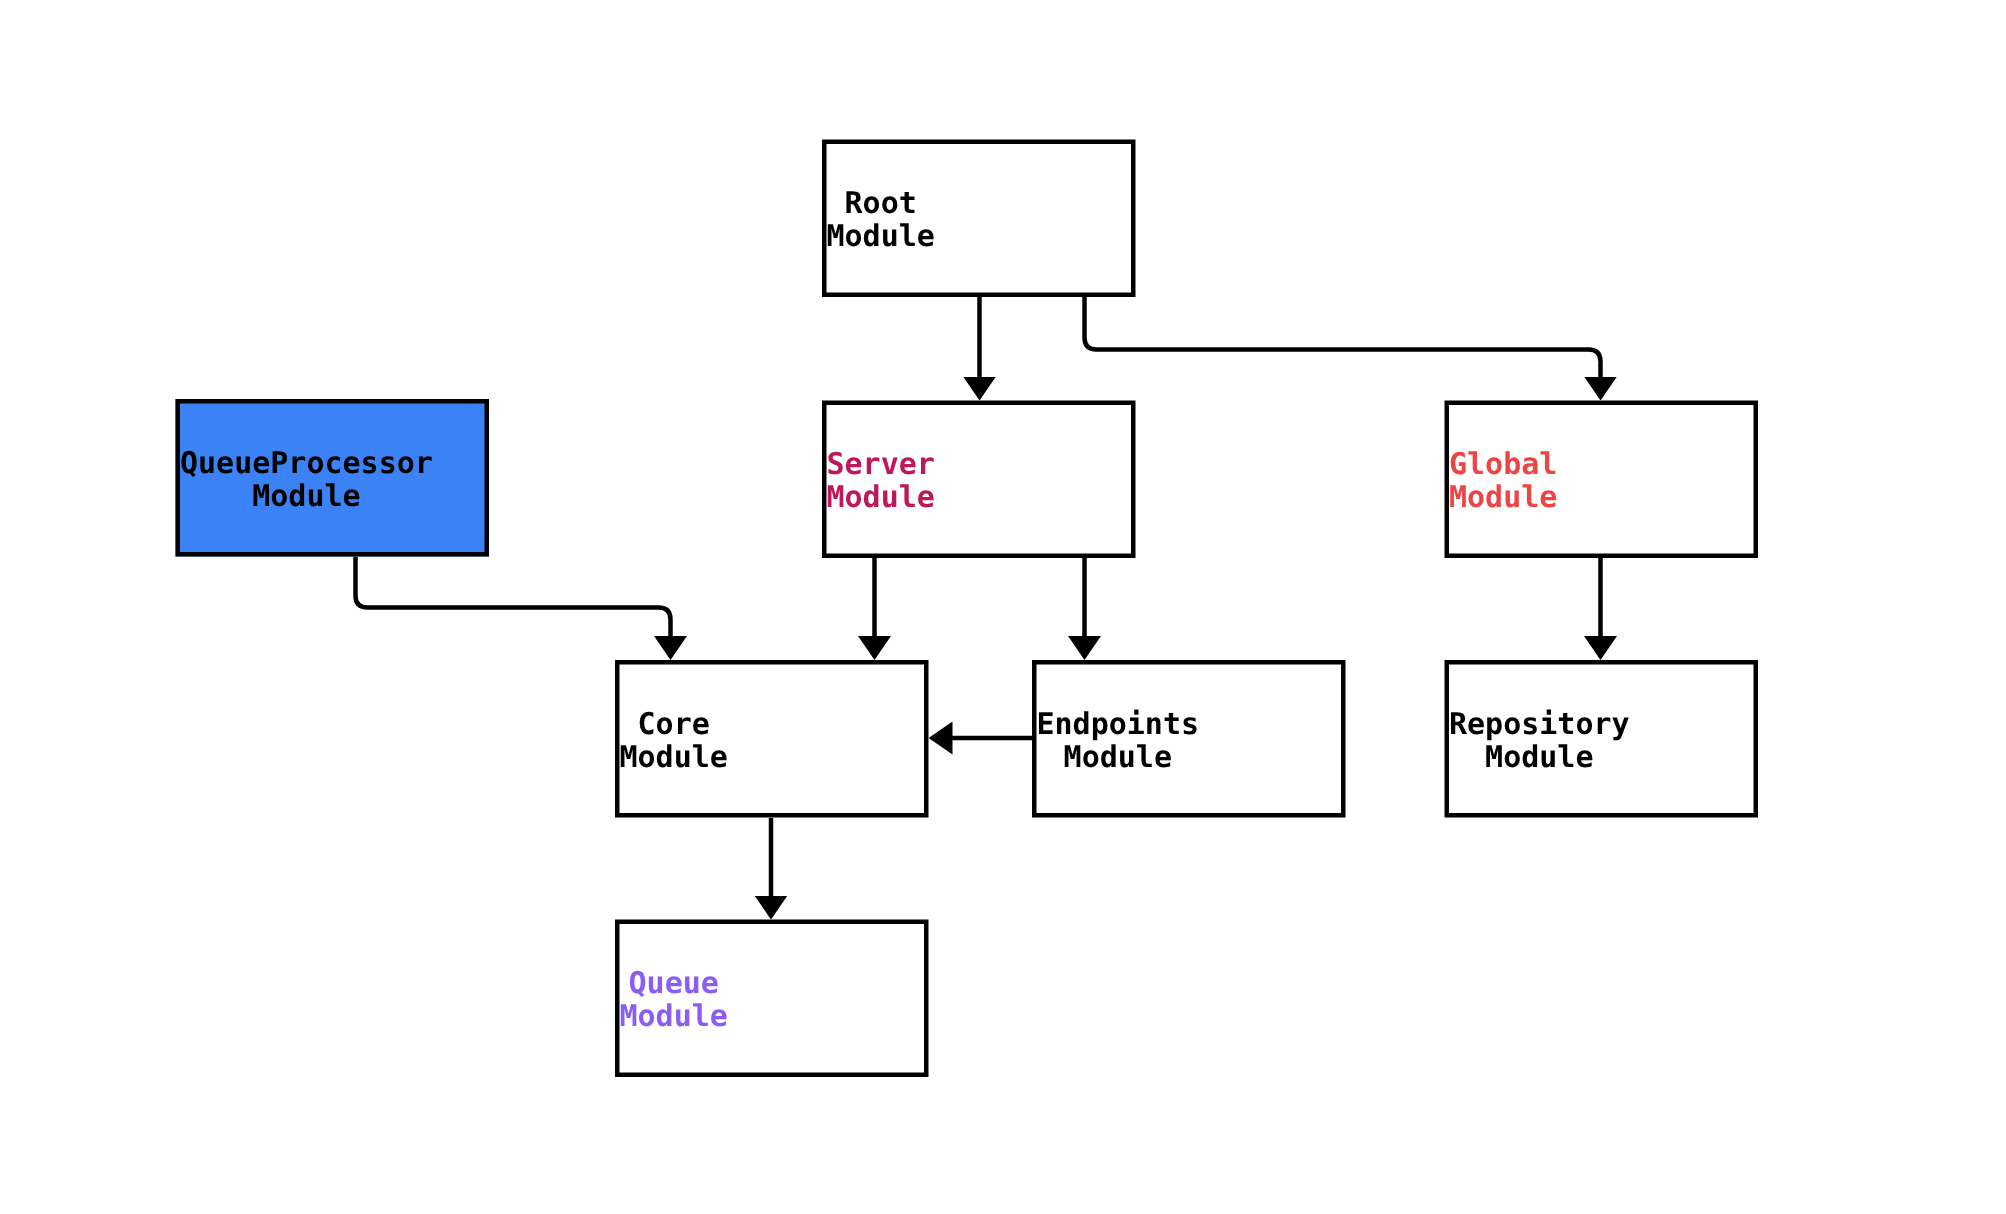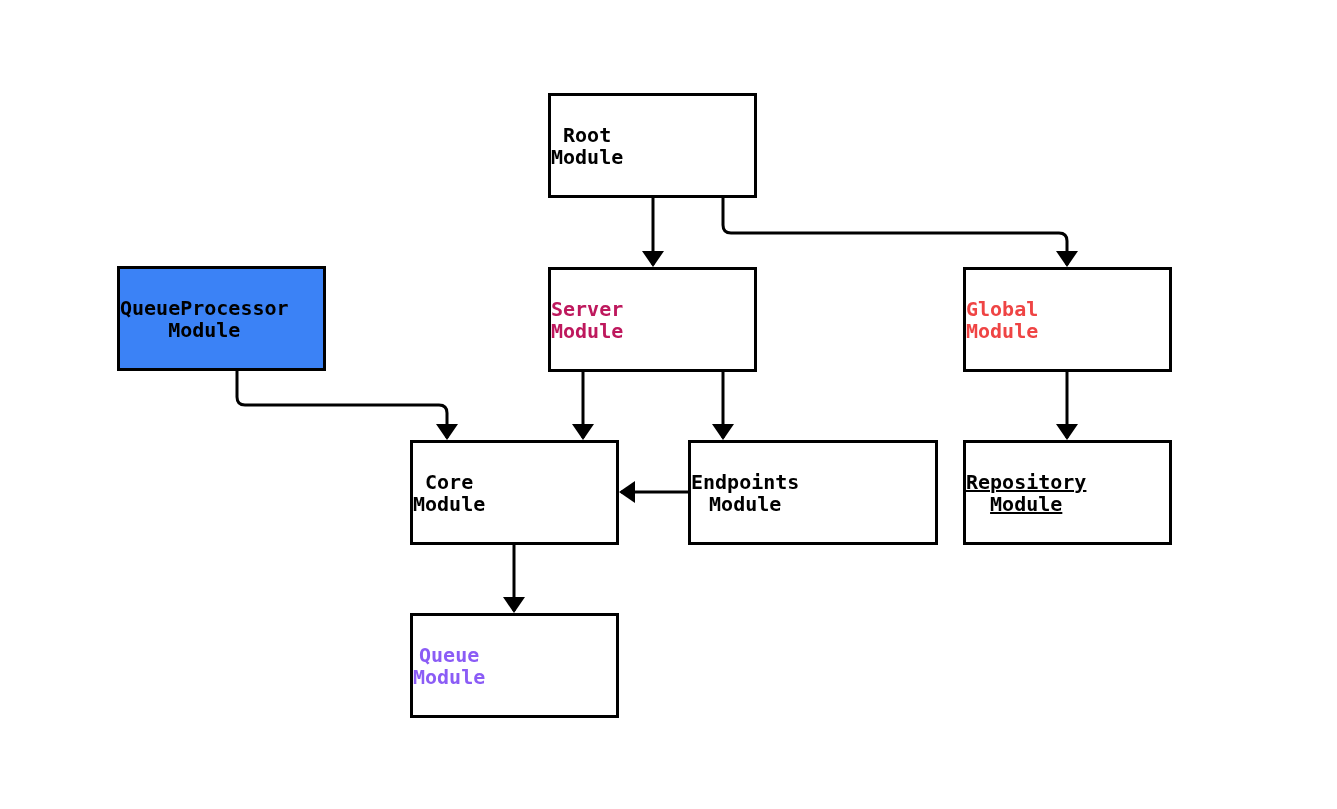--- a/index.html
+++ b/index.html
@@ -84,26 +84,26 @@
   <div class="node" style="left: 963px; top: 267px; width: 209px; height: 105px; background: rgb(255, 255, 255); border-color: rgb(0, 0, 0);">
     <span class="node-label" style="color: #ef4444;">Global
 Module</span>
   </div>
 
   <div class="node" style="left: 410px; top: 440px; width: 209px; height: 105px; background: rgb(255, 255, 255); border-color: rgb(0, 0, 0);">
     <span class="node-label" style="color: rgb(0, 0, 0);">Core
 Module</span>
   </div>
 
-  <div class="node" style="left: 688px; top: 440px; width: 250px; height: 105px; background: rgb(255, 255, 255); border-color: rgb(0, 0, 0);">
+  <div class="node" style="left: 688px; top: 440px; width: 209px; height: 105px; background: rgb(255, 255, 255); border-color: rgb(0, 0, 0);">
     <span class="node-label" style="color: rgb(0, 0, 0);">Endpoints
 Module</span>
   </div>
 
-  <div class="node" style="left: 963px; top: 440px; width: 209px; height: 105px; background: rgb(255, 255, 255); border-color: rgb(0, 0, 0); text-decoration: underline;">
+  <div class="node" style="left: 963px; top: 440px; width: 209px; height: 105px; background: rgb(255, 255, 255); border-color: rgb(0, 0, 0);">
     <span class="node-label" style="color: rgb(0, 0, 0);">Repository
 Module</span>
   </div>
 
   <div class="node" style="left: 410px; top: 613px; width: 209px; height: 105px; background: rgb(255, 255, 255); border-color: rgb(0, 0, 0);">
     <span class="node-label" style="color: #8b5cf6;">Queue
 Module</span>
   </div>
 
 </div>

